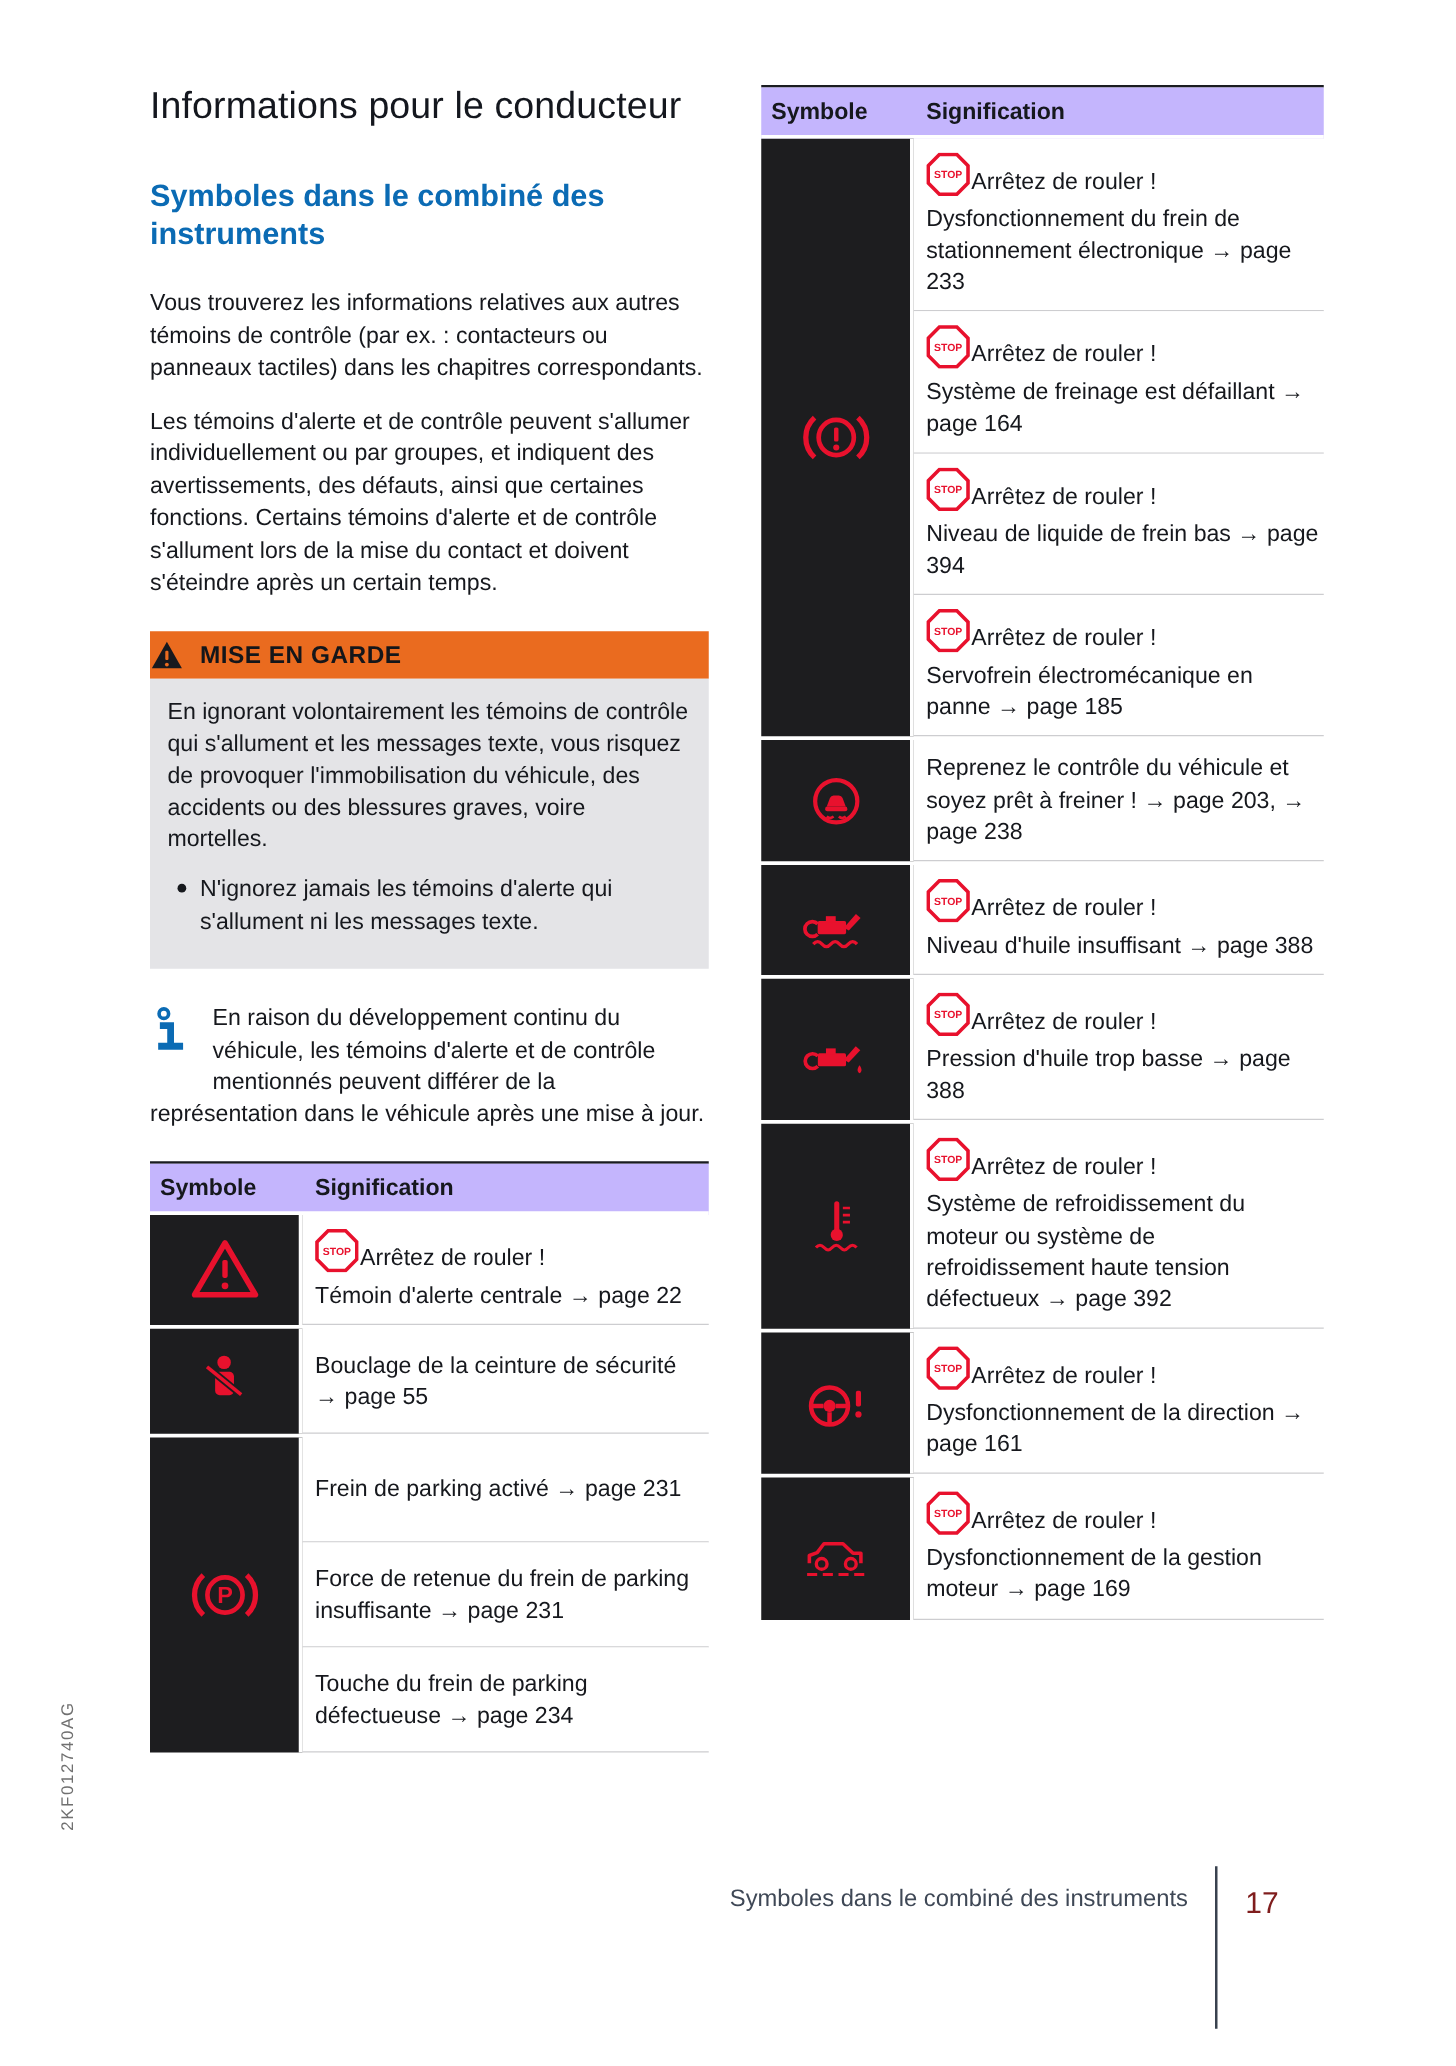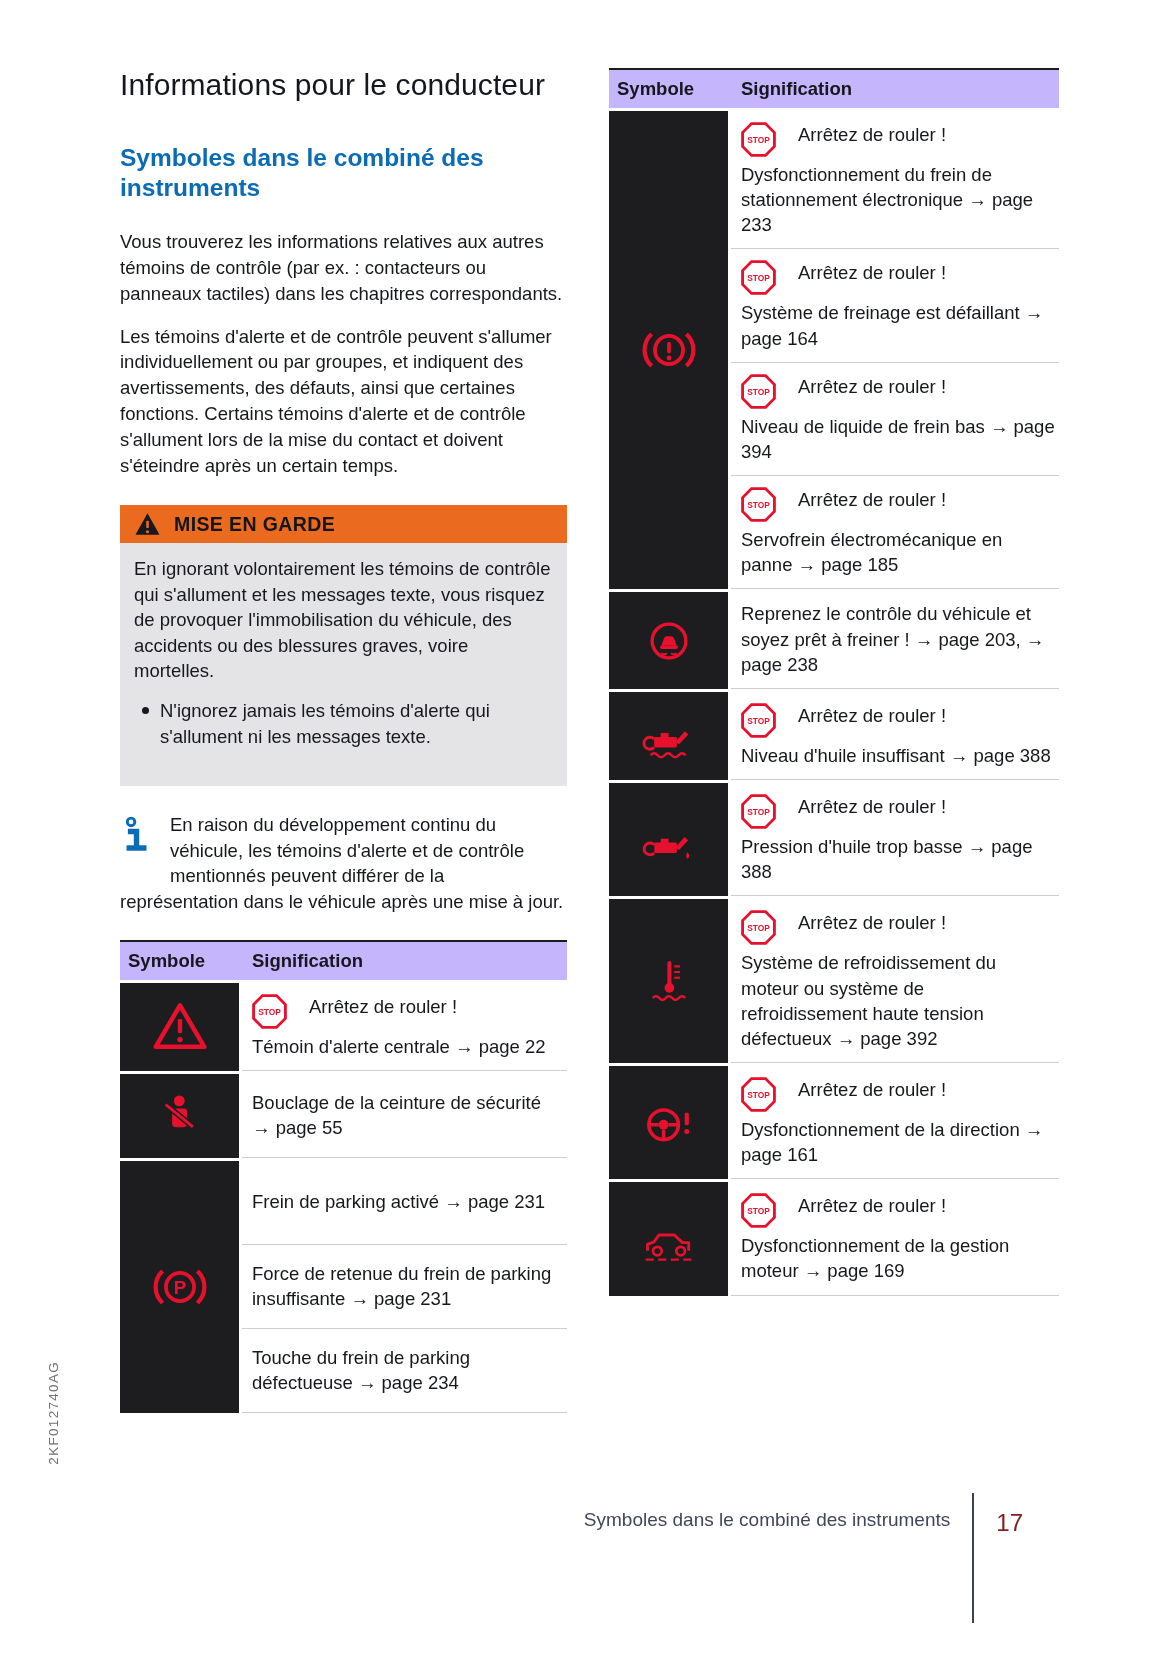--- a/index.html
+++ b/index.html
@@ -22,26 +22,26 @@
   }
   .section-heading {
     font-size: 24.5px; font-weight: 800; line-height: 1.22;
     color: #0b6bb4; margin-bottom: 26px;
   }
   .body-text { font-size: 18.5px; line-height: 1.405; margin-bottom: 17px; }
 
   .warning-box { margin: 26px 0 26px; }
   .warning-header {
     background: #ea6b1f; display: flex; align-items: center; gap: 13px;
-    padding: 7px 14px; font-size: 19.5px; font-weight: 800;
+    padding: 7px 0; font-size: 19.5px; font-weight: 800;
     color: #14161a; letter-spacing: .4px;
   }
   .warning-header .w-ico { display: flex; }
   .warning-body {
-    background: #e4e4e7; padding: 13px 14px 27px;
+    background: #e4e4e7; padding: 13px 14px 16px;
     font-size: 18.5px; line-height: 1.38;
   }
   .warning-body ul { margin-top: 14px; list-style: none; }
   .warning-body li { padding-left: 26px; position: relative; margin-bottom: 10px; }
   .warning-body li::before {
     content: ""; position: absolute; left: 8px; top: 9px;
     width: 7px; height: 7px; border-radius: 50%; background: #16181d;
   }
 
   .info-note { margin: 2px 0 26px; font-size: 18.5px; line-height: 1.38; }
@@ -61,21 +61,21 @@
     display: flex; align-items: center; justify-content: center;
     border-right: 3px solid #fff;
   }
   .icon-cell .sym-icon { display: flex; }
   .entries { flex: 1; display: flex; flex-direction: column; }
   .entry {
     padding: 9px 4px 11px 10px; border-bottom: 1px solid #cdcdd0;
     min-height: 84px; display: flex; flex-direction: column; justify-content: center;
     font-size: 18.5px; line-height: 1.36; background: #fff;
   }
-  .stop-line { display: flex; align-items: flex-start; gap: 22px; margin: 2px 0 5px; }
+  .stop-line { display: flex; align-items: flex-end; gap: 1px; margin: 2px 0 5px; }
   .stop-ico { display: flex; }
 
   .side-code {
     position: absolute; left: 46px; bottom: 188px;
     writing-mode: vertical-rl; transform: rotate(180deg);
     font-size: 13.5px; color: #707070; letter-spacing: 1.3px;
   }
 
   .footer { position: absolute; right: 142px; bottom: 30px; display: flex; align-items: flex-start; }
   .footer-text { font-size: 19px; color: #3f4856; padding-top: 16px; }

